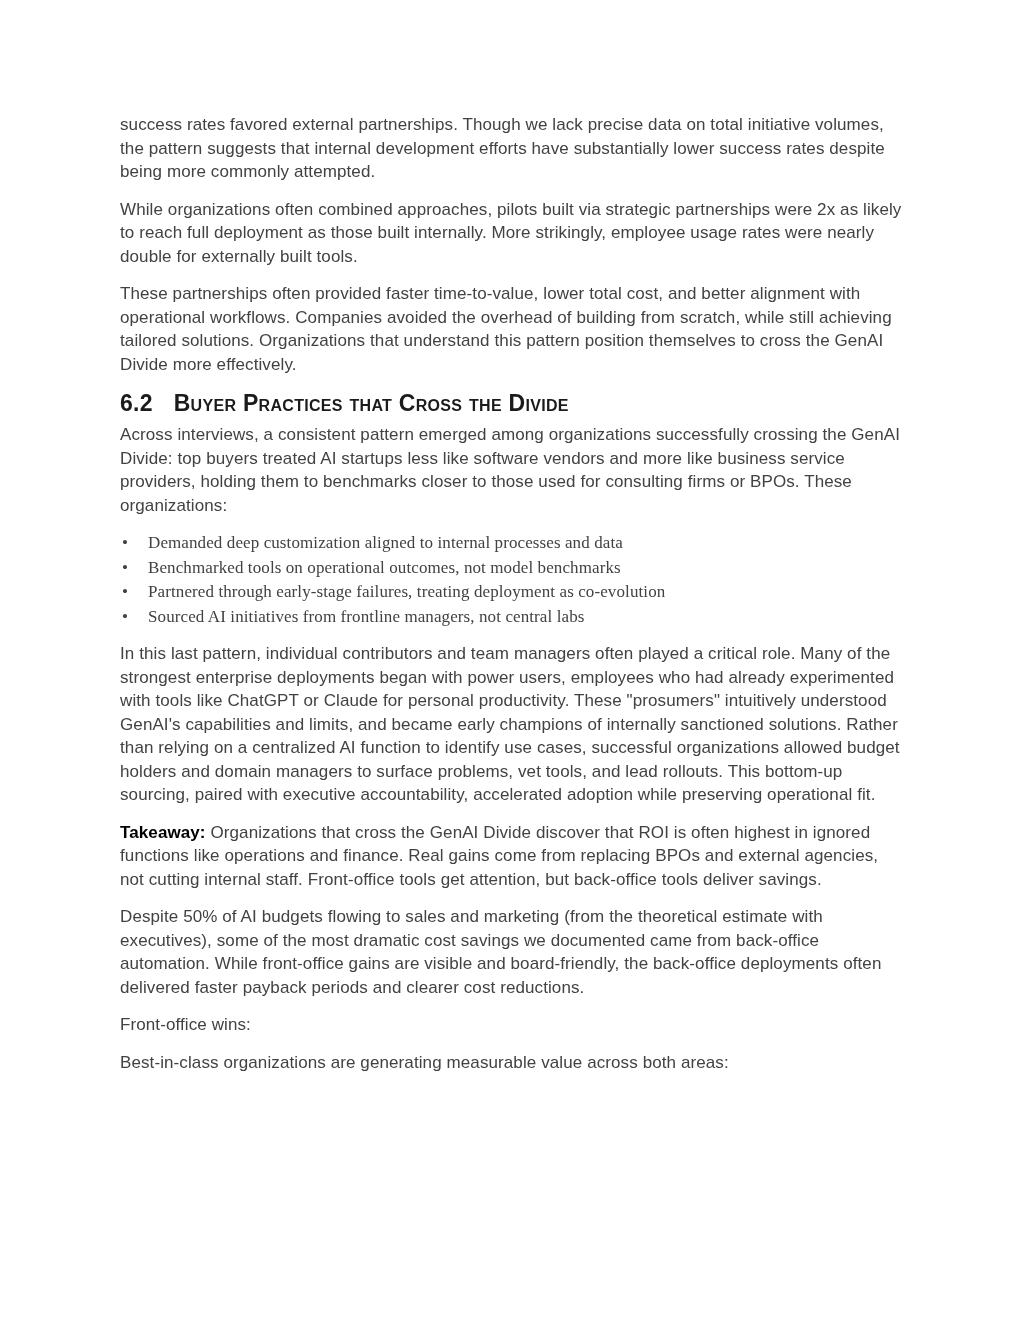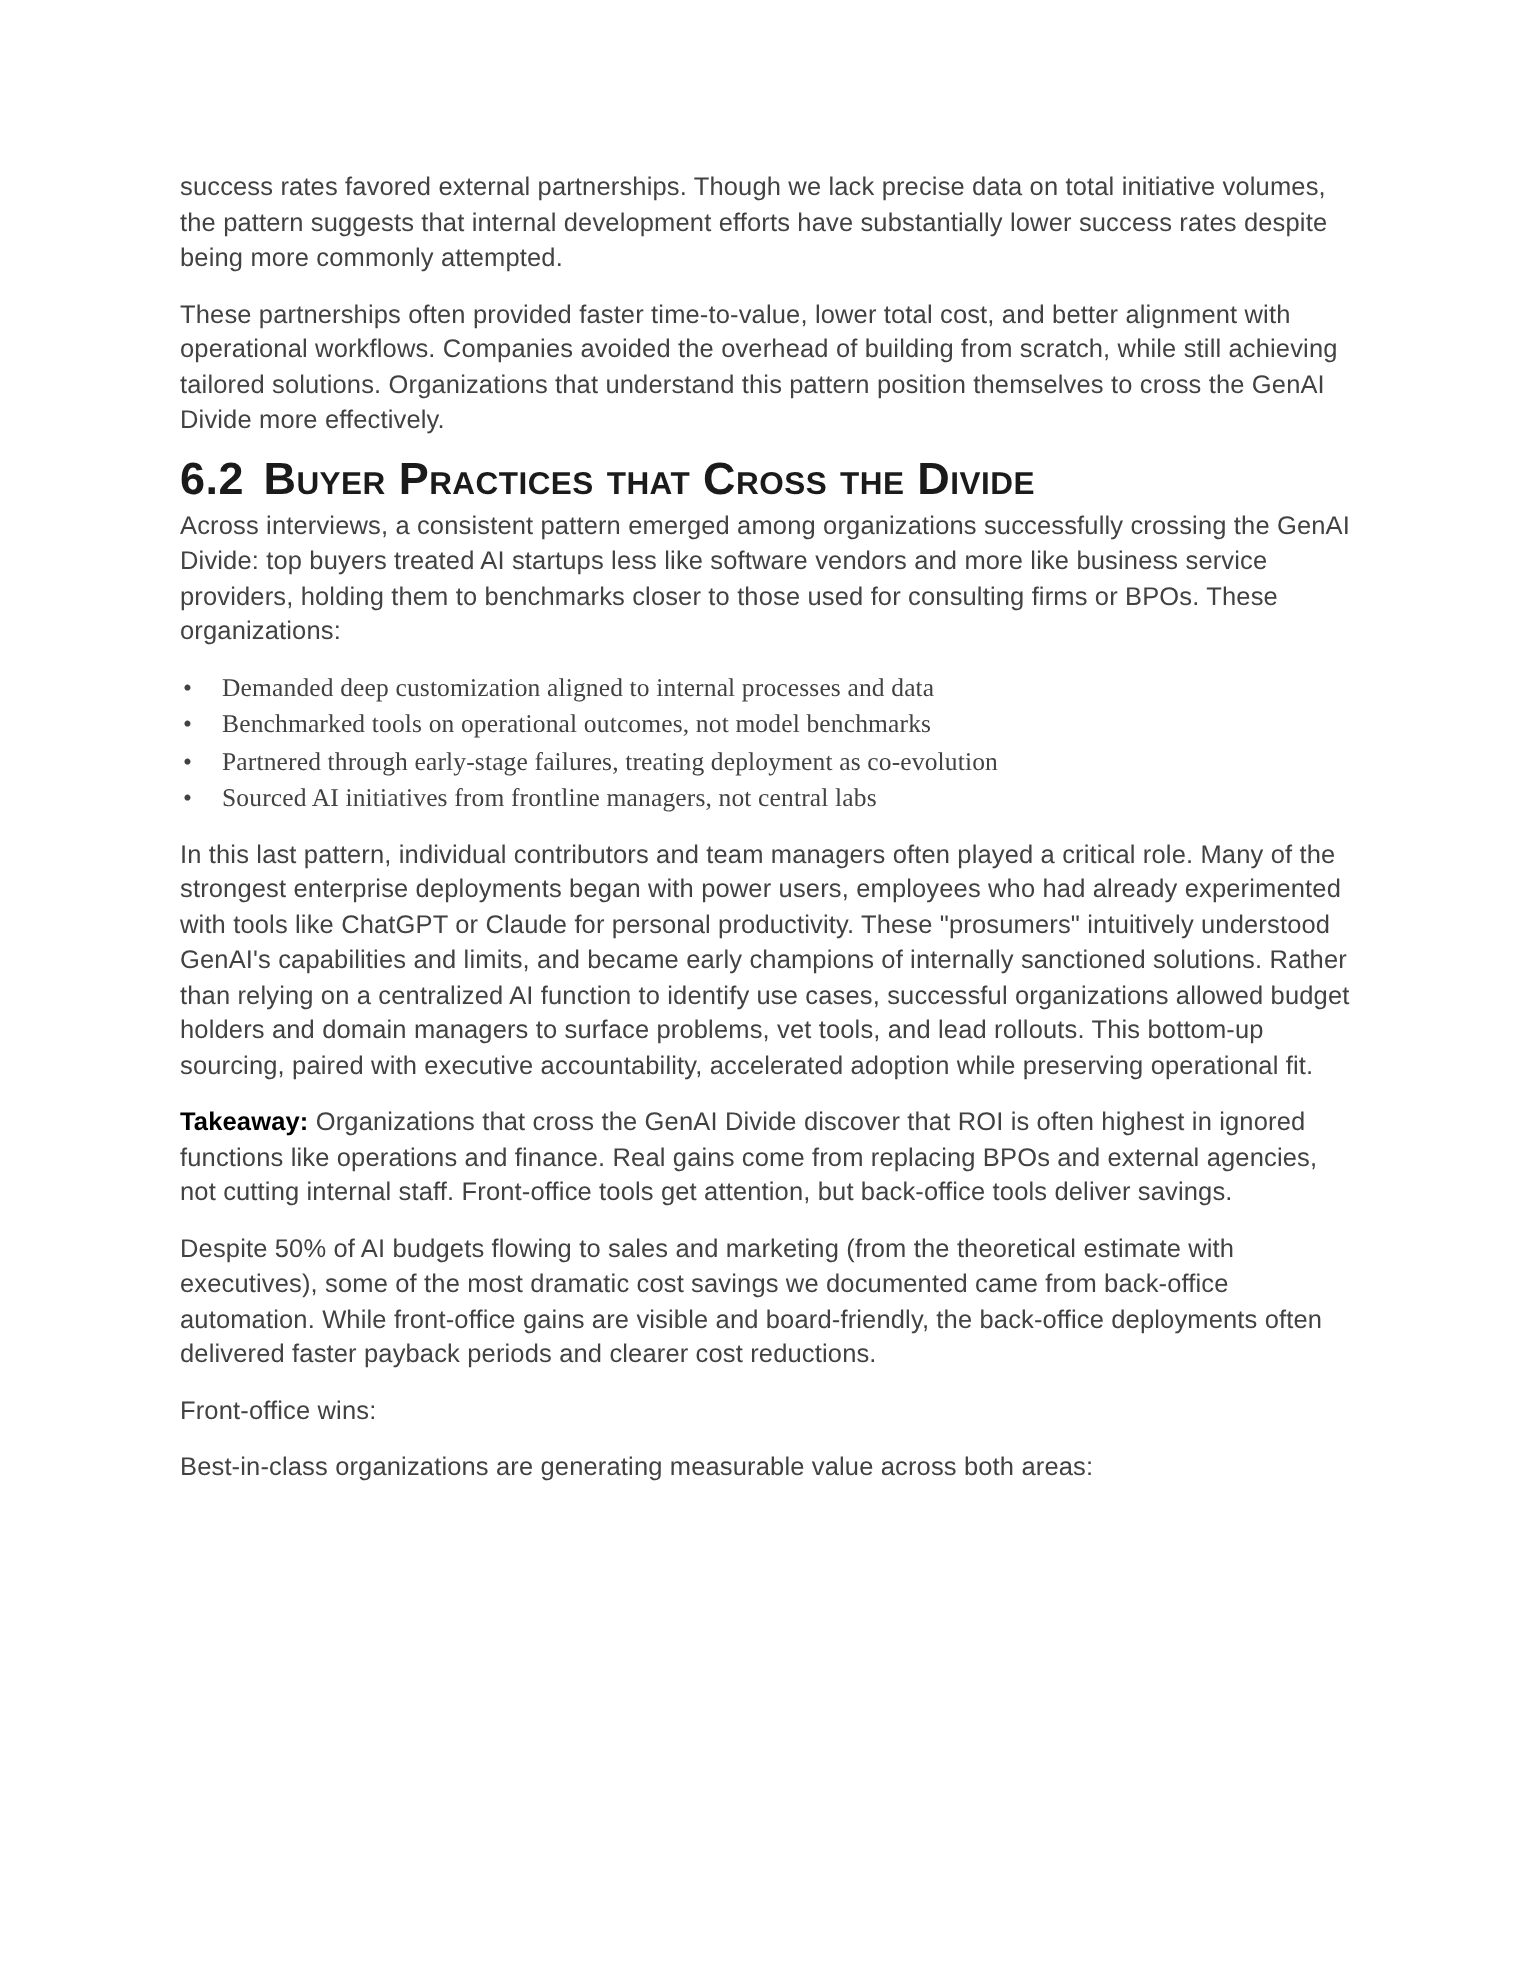--- a/index.html
+++ b/index.html
@@ -23,21 +23,21 @@
     color: #424242;
     font-size: 17px;
     line-height: 23.5px;
     letter-spacing: 0.1px;
   }
   .content p {
     margin: 0 0 14px 0;
   }
   h2 {
     margin: 12px 0 6px 0;
-    font-size: 30px;
+    font-size: 23px;
     line-height: 27px;
     font-weight: 700;
     font-variant: small-caps;
     color: #1b1b1b;
     letter-spacing: 0.3px;
   }
   h2 .hnum {
     display: inline-block;
     min-width: 47px;
     font-variant: normal;
@@ -97,20 +97,21 @@
     letter-spacing: 0.2px;
   }
 </style>
 </head>
 <body>
 
 <div class="page">
   <main class="content">
 
     <p>success rates favored external partnerships. Though we lack precise data on total initiative volumes, the pattern suggests that internal development efforts have substantially lower success rates despite being more commonly attempted.</p>
+    <p>While organizations often combined approaches, pilots built via strategic partnerships were 2x as likely to reach full deployment as those built internally. More strikingly, employee usage rates were nearly double for externally built tools.</p>
     <p>These partnerships often provided faster time-to-value, lower total cost, and better alignment with operational workflows. Companies avoided the overhead of building from scratch, while still achieving tailored solutions. Organizations that understand this pattern position themselves to cross the GenAI Divide more effectively.</p>
 
     <h2>
       <span class="hnum">6.2</span>
       <span class="htitle">Buyer Practices that Cross the Divide</span>
     </h2>
 
     <p>Across interviews, a consistent pattern emerged among organizations successfully crossing the GenAI Divide: top buyers treated AI startups less like software vendors and more like business service providers, holding them to benchmarks closer to those used for consulting firms or BPOs. These organizations:</p>
 
     <ul class="bullets">

